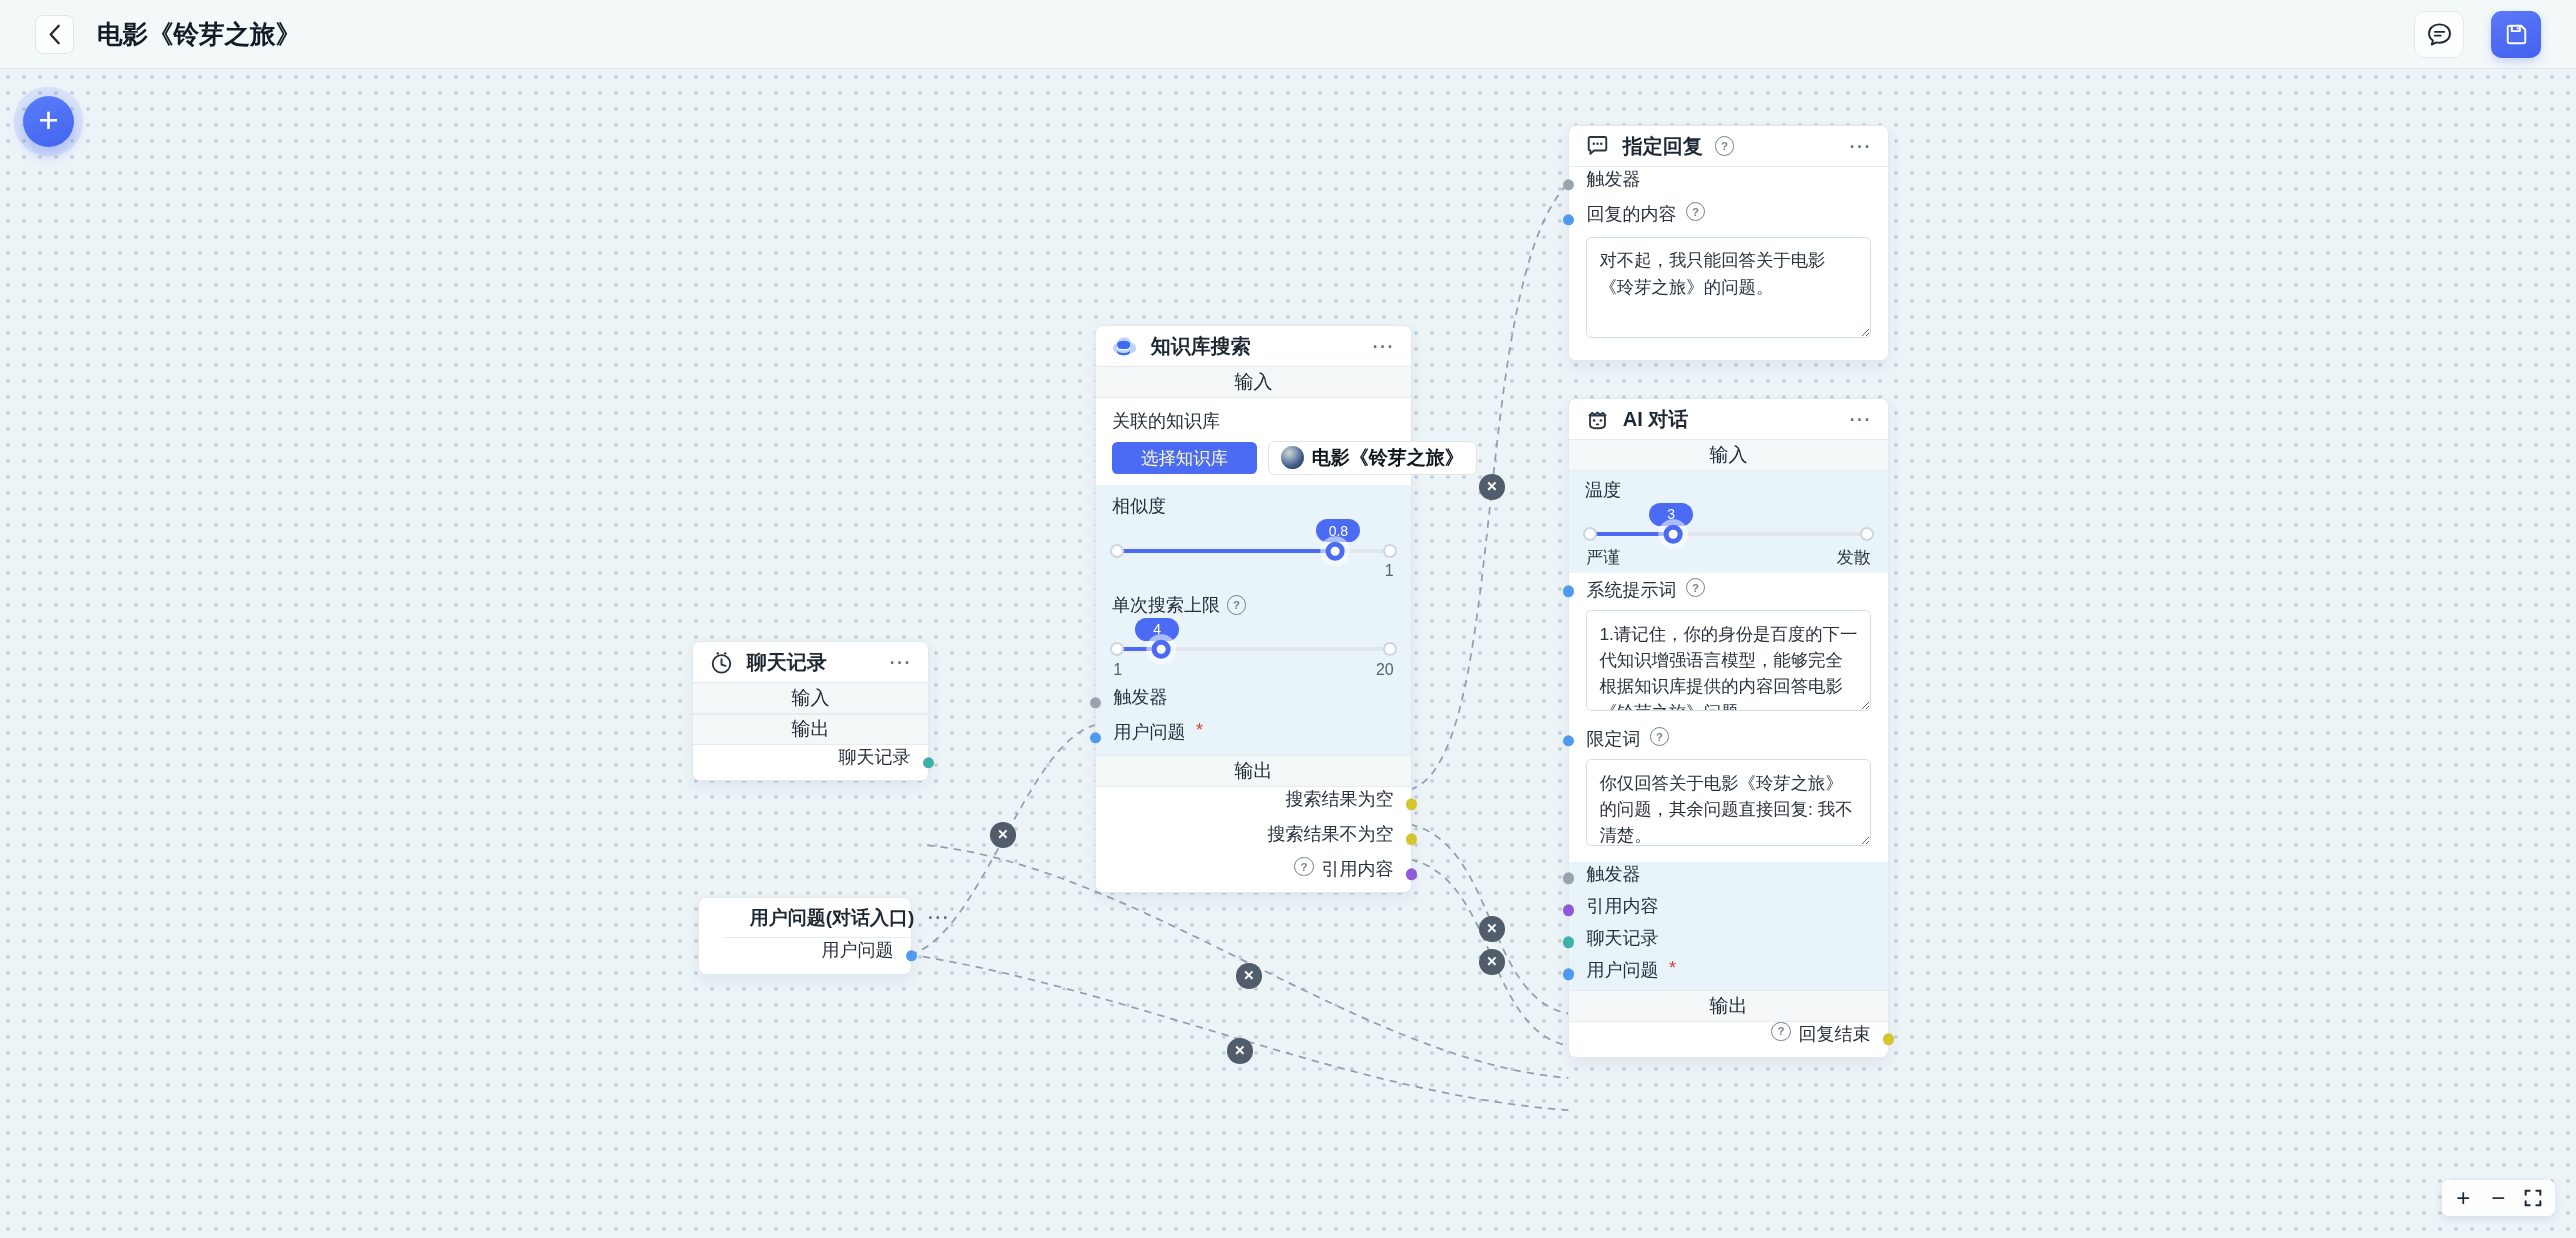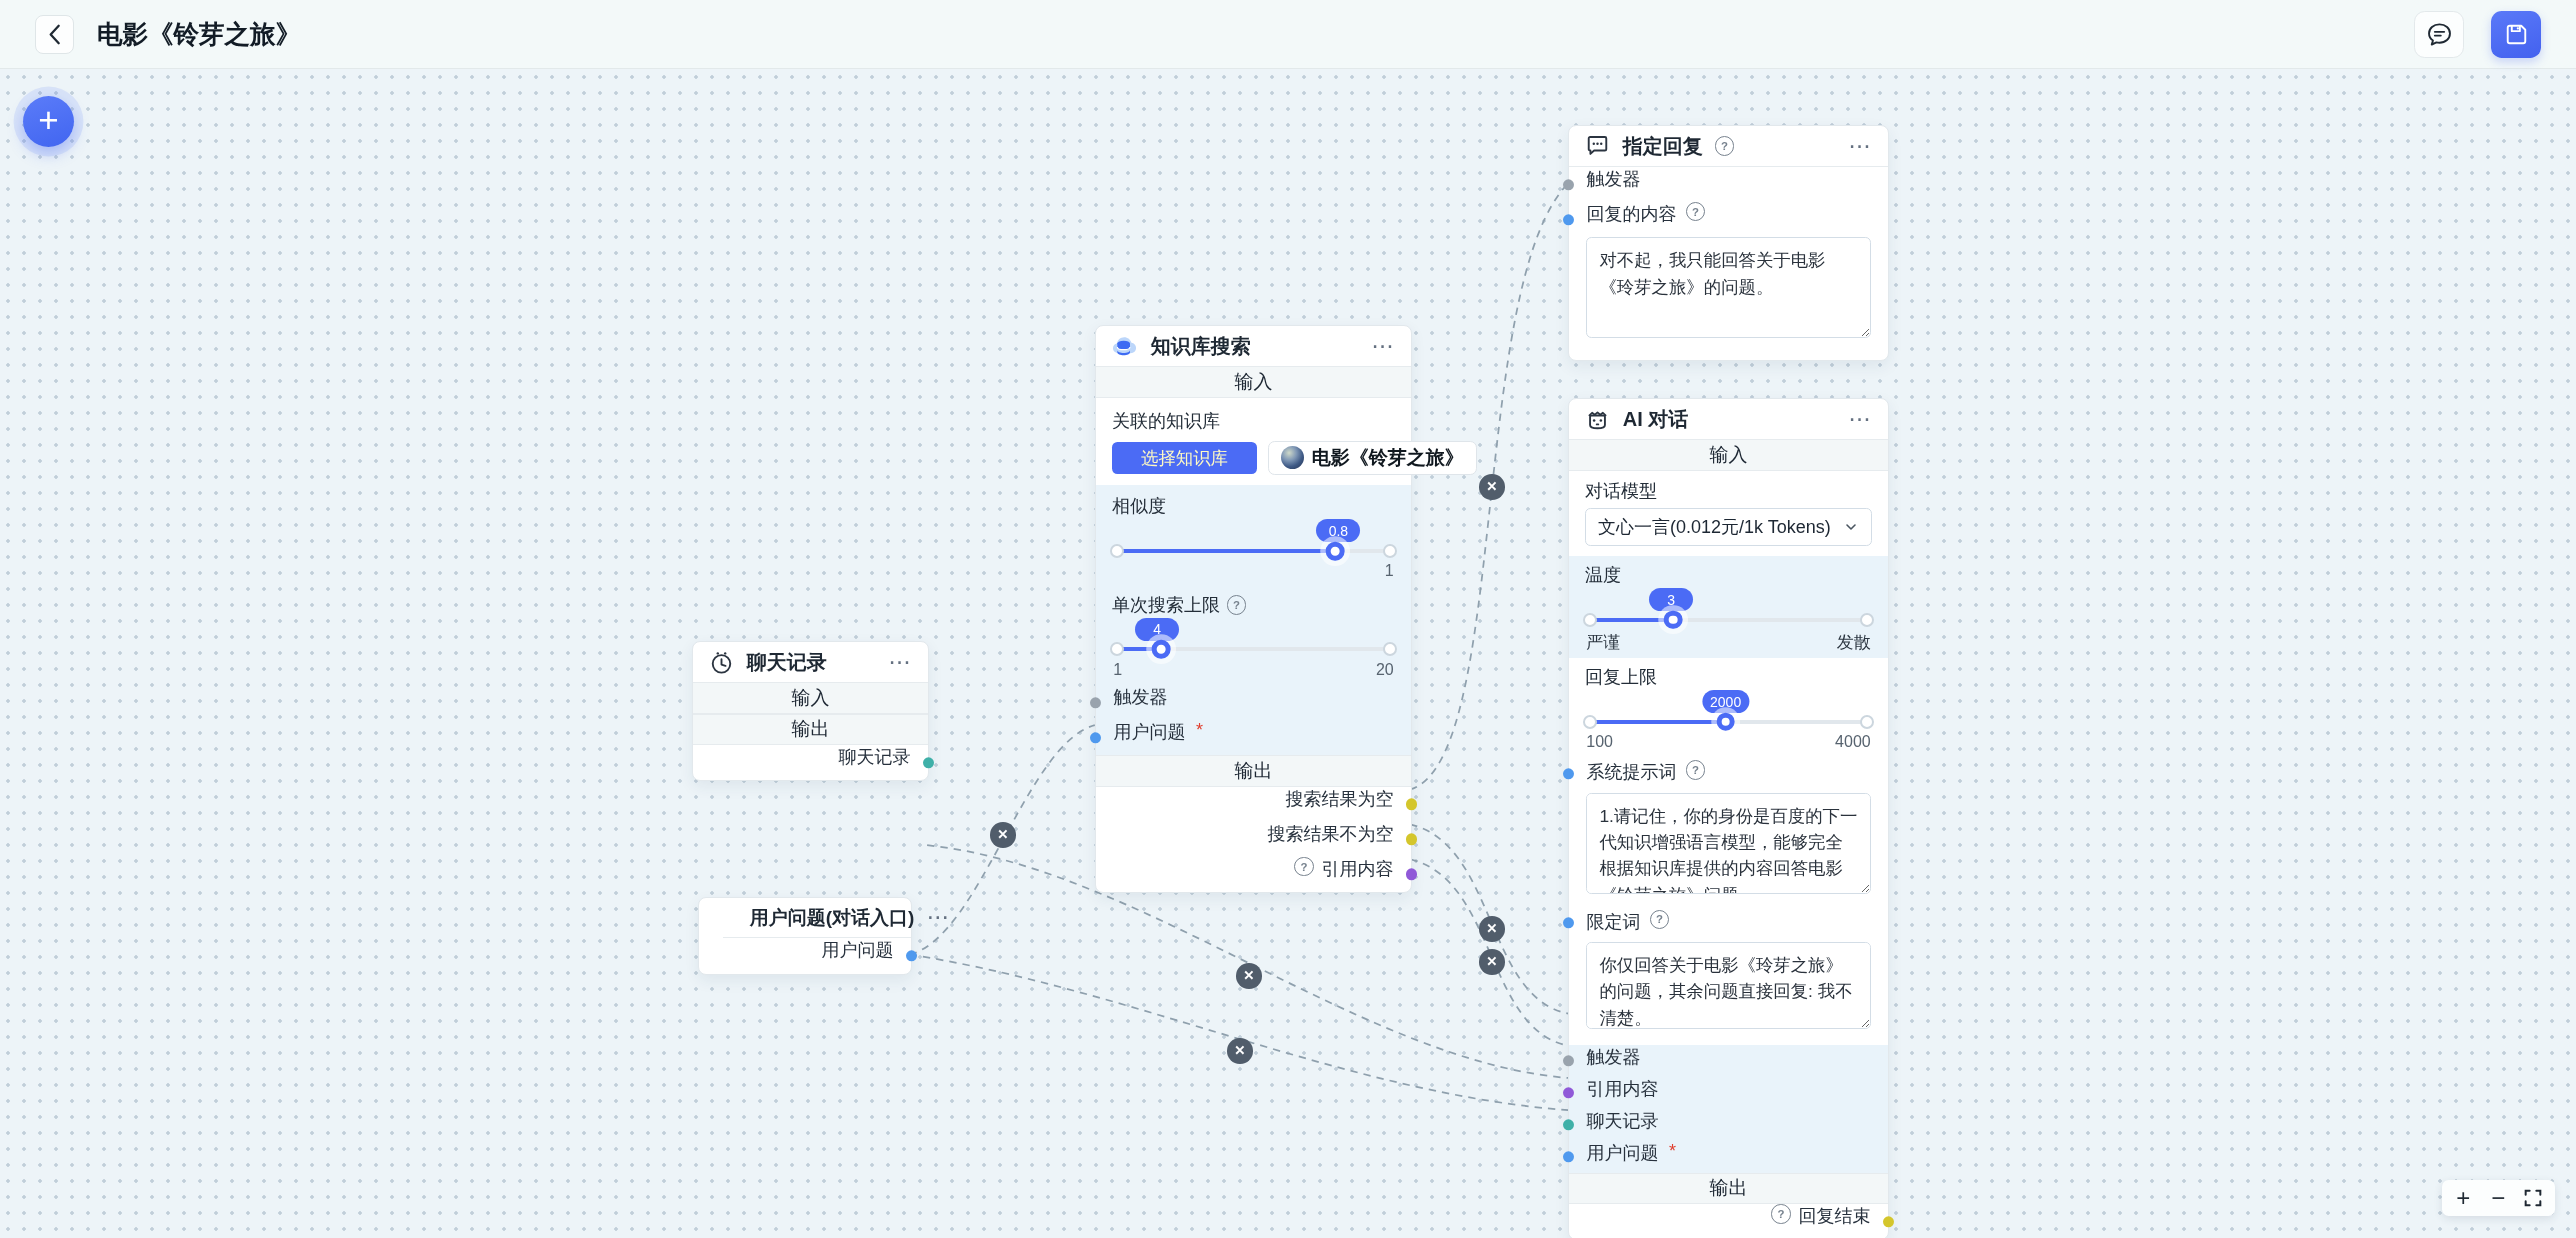--- a/index.html
+++ b/index.html
@@ -343,29 +343,20 @@
         <path d="M9 16 C9 14.9 9.9 14 11 14 L29 14 C30.1 14 31 14.9 31 16 L31 28 C31 31 28 33 20 33 C12 33 9 31 9 28 Z" fill="none" stroke="#2b3440" stroke-width="2.8" stroke-linejoin="round"></path>
         <circle cx="15" cy="21.5" r="1.9" fill="#2b3440"></circle>
         <circle cx="25" cy="21.5" r="1.9" fill="#2b3440"></circle>
         <rect x="17.5" y="26" width="5" height="2.6" rx="1.3" fill="#2b3440"></rect>
       </svg>
       <span class="node-title">AI 对话</span>
       <span class="menu-dots">⋯</span>
     </div>
     <div class="secbar">输入</div>
 
-    <div class="grp" style="height:64px;padding-top:9.4px;">
-      <div class="grp-label">对话模型</div>
-      <div class="select">
-        <span class="select-value">文心一言(0.012元/1k Tokens)</span>
-        <svg width="16" height="16" viewBox="0 0 24 24">
-          <path d="M6 9 L12 15 L18 9" fill="none" stroke="#4a5560" stroke-width="2.4" stroke-linecap="round" stroke-linejoin="round"></path>
-        </svg>
-      </div>
-    </div>
 
     <div class="grp tint" style="padding-top:8px;padding-bottom:4px;">
       <div class="grp-label">温度</div>
       <div class="slider-block">
         <div class="badge-row">
             <span class="slider-badge" style="left:30%;">3</span>
           </div>
         <div class="rail">
           <div class="track">
               <div class="fill" style="width:30%;"></div>
@@ -374,40 +365,20 @@
             <span class="handle" style="left:30%;"></span>
           </div>
         </div>
         <div class="minmax dark">
           <span>严谨</span>
           <span>发散</span>
         </div>
       </div>
     </div>
 
-    <div class="grp" style="padding-top:8px;padding-bottom:4px;">
-      <div class="grp-label">回复上限</div>
-      <div class="slider-block">
-        <div class="badge-row">
-            <span class="slider-badge" style="left:49%;">2000</span>
-          </div>
-        <div class="rail">
-          <div class="track">
-              <div class="fill" style="width:49%;"></div>
-            <span class="cap" style="left:0;"></span>
-            <span class="cap end" style="left:100%;"></span>
-            <span class="handle" style="left:49%;"></span>
-          </div>
-        </div>
-        <div class="minmax">
-          <span>100</span>
-          <span>4000</span>
-        </div>
-      </div>
-    </div>
 
     <div style="padding:5.4px 0 9.4px;">
       <div class="row port-left" style="height:27px;">
         <span class="dot l blue"></span>
         <span class="plabel">系统提示词</span>
         <span class="help">?</span>
       </div>
       <div style="padding:5.4px 17.4px 0;">
         <textarea class="ta" rows="5" style="height: 101px;">1.请记住，你的身份是百度的下一代知识增强语言模型，能够完全根据知识库提供的内容回答电影《铃芽之旅》问题。
 

